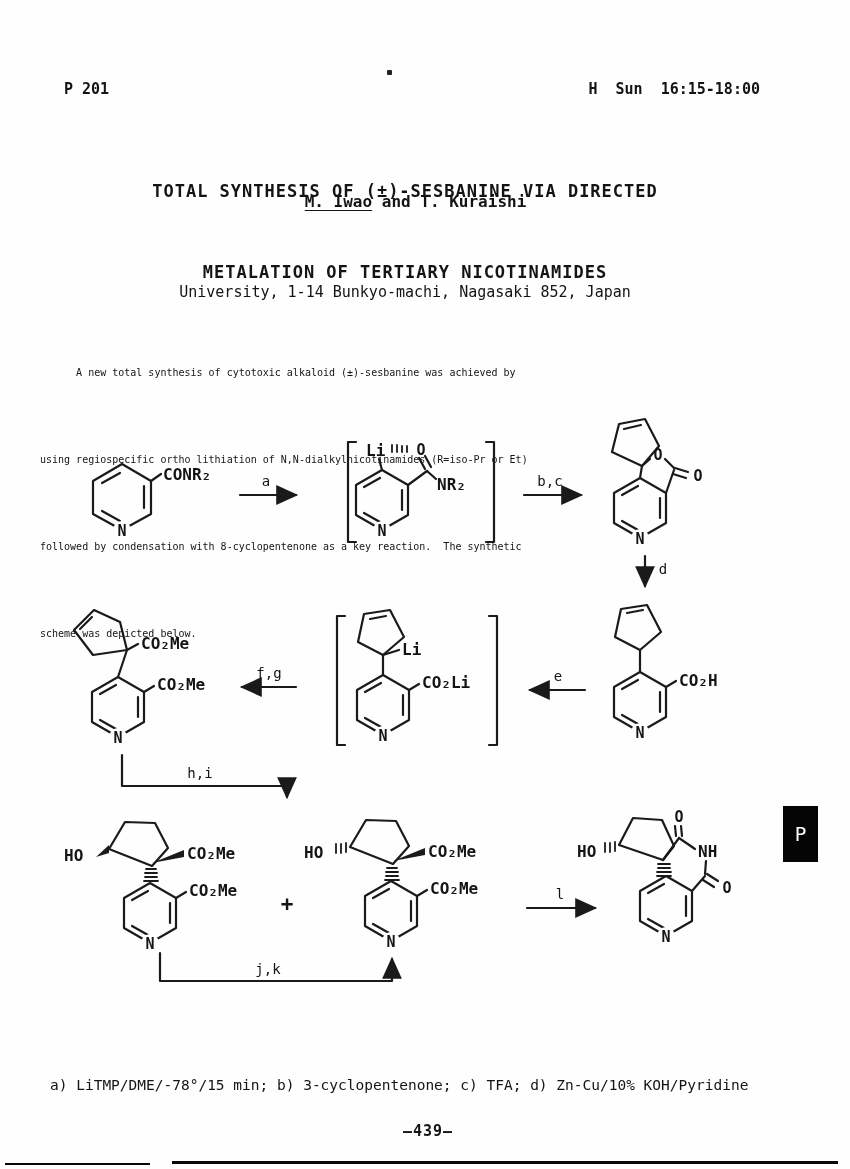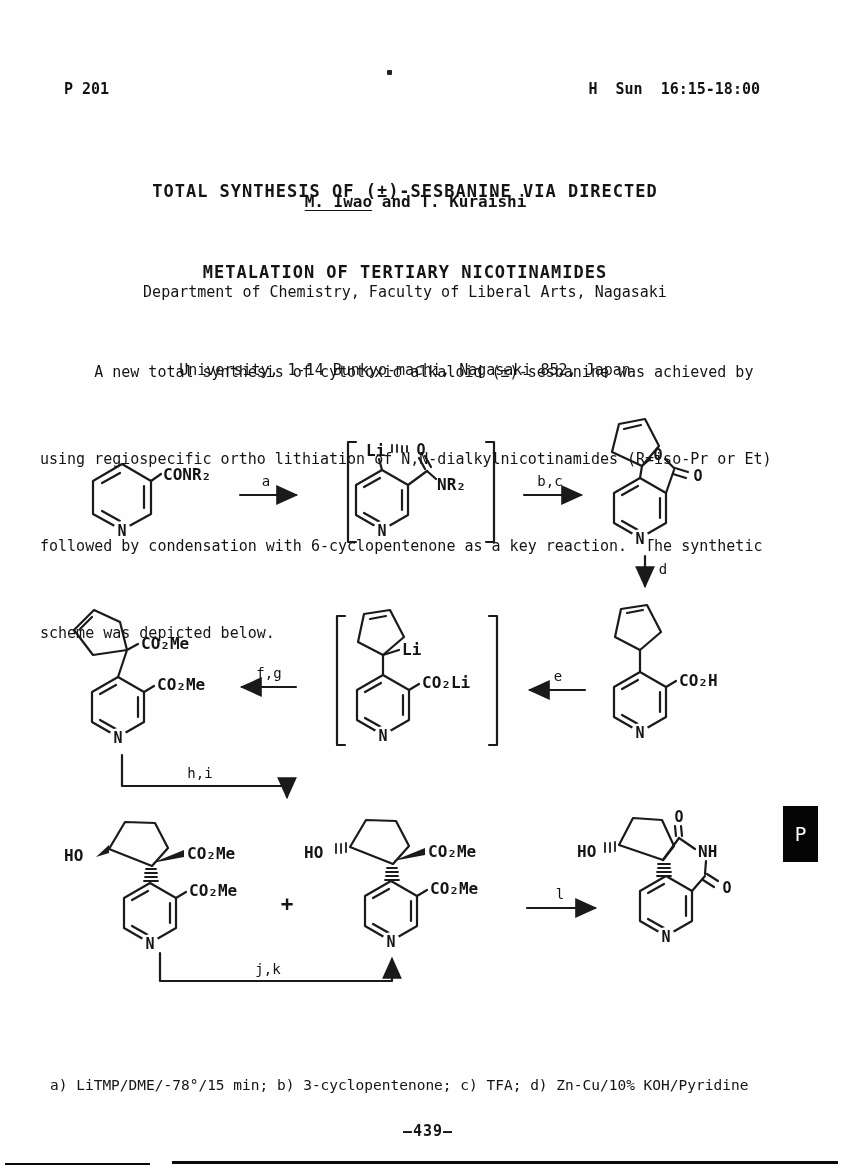--- a/index.html
+++ b/index.html
@@ -8,21 +8,21 @@
     background:#fefefe; color:#141414; overflow:hidden;
     font-family:"DejaVu Sans Mono","Liberation Mono",monospace;
   }
   .abs{position:absolute; white-space:pre;}
   .center-band{left:0; right:40px; text-align:center;}
   .hdr{font-size:15px; font-weight:bold;}
   .title{font-size:17px; font-weight:bold; line-height:27px; letter-spacing:1px;}
   .authors{font-size:16px; font-weight:bold;}
   .authors .ul{text-decoration:underline; text-underline-offset:3px;}
   .affil{font-size:15px; line-height:26px;}
-  .body-text{font-size:15px; line-height:29px;}
+  .body-text{font-size:10px; line-height:29px;}
   .footnotes{font-size:14.5px; line-height:24px;}
   .pagenum{font-size:15px; font-weight:bold; letter-spacing:1px;padding-left:46px;}
   .tab-p{
     background:#050505; color:#fff; text-align:center;
     font-family:"DejaVu Sans",sans-serif; font-size:19px; line-height:56px;
   }
   .scanline{background:#0a0a0a;}
   .speck{background:#222; border-radius:1px;}
   
   #scheme .b{stroke:#1a1a1a; stroke-width:2.2; fill:none; stroke-linecap:round; stroke-linejoin:round;}
@@ -45,28 +45,27 @@
   <div class="abs hdr" style="right:90px; top:80px;">H  Sun  16:15-18:00</div>
 
   <div class="abs center-band title" style="top:124px;">
     <div>TOTAL SYNTHESIS OF (±)-SESBANINE VIA DIRECTED</div>
     <div>METALATION OF TERTIARY NICOTINAMIDES</div>
   </div>
 
   <div class="abs center-band authors" style="top:192px;padding-left:21px;"><span class="ul">M. Iwao</span><span> and </span><span>T. Kuraishi</span></div>
 
   <div class="abs center-band affil" style="top:227px;">
-    <div>Department of Chemistry, Faculty of Liberal Arts, Nagasaki</div>
     <div>University, 1-14 Bunkyo-machi, Nagasaki 852, Japan</div>
   </div>
 
   <div class="abs body-text" style="left:40px; top:300px;">
     <div>      A new total synthesis of cytotoxic alkaloid (±)-sesbanine was achieved by</div>
     <div>using regiospecific ortho lithiation of N,N-dialkylnicotinamides (R=iso-Pr or Et)</div>
-    <div>followed by condensation with 6-cyclopentenone as a key reaction.  The synthetic</div>
+    <div>followed by condensation with 8-cyclopentenone as a key reaction.  The synthetic</div>
     <div>scheme was depicted below.</div>
   </div>
 
   <svg id="scheme" class="abs" style="left:0; top:410px;" width="850" height="610" viewBox="0 410 850 610">
     <defs>
       <marker id="ah" markerWidth="11" markerHeight="9" refX="9" refY="4.5" orient="auto">
         <path d="M0,0 L10,4.5 L0,9 Z" fill="#1a1a1a"></path>
       </marker>
     </defs>
 

